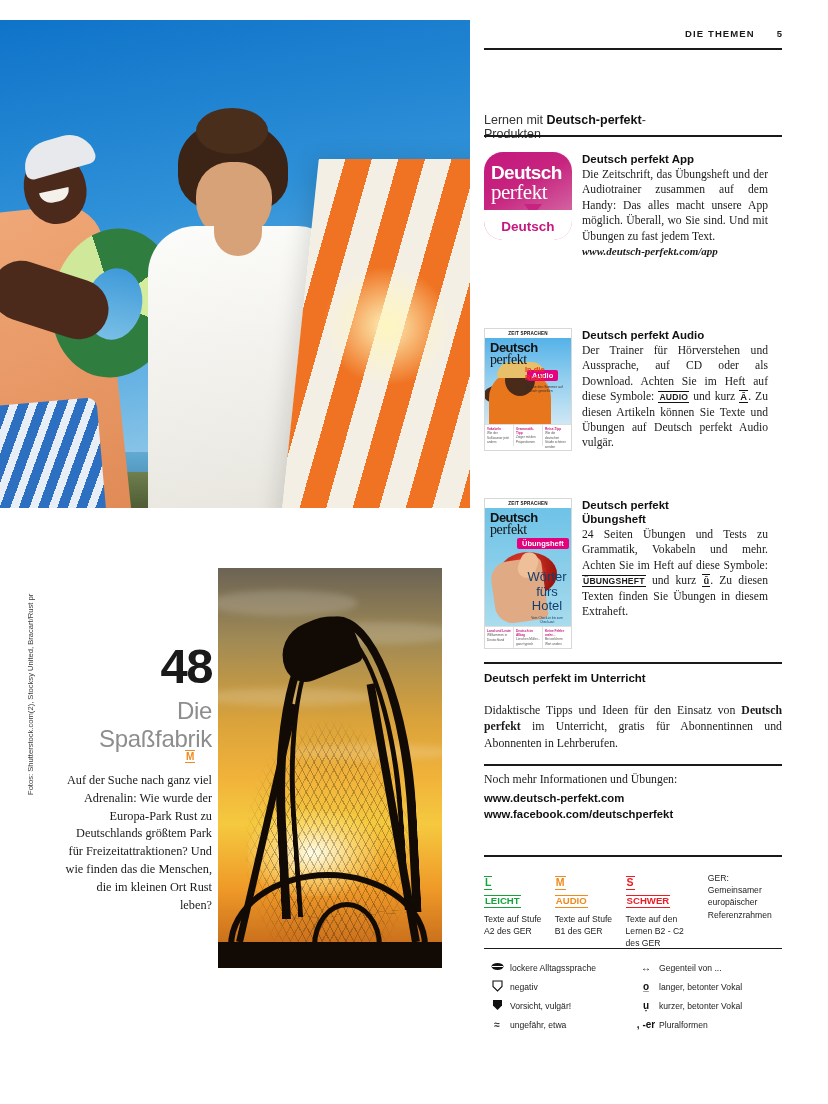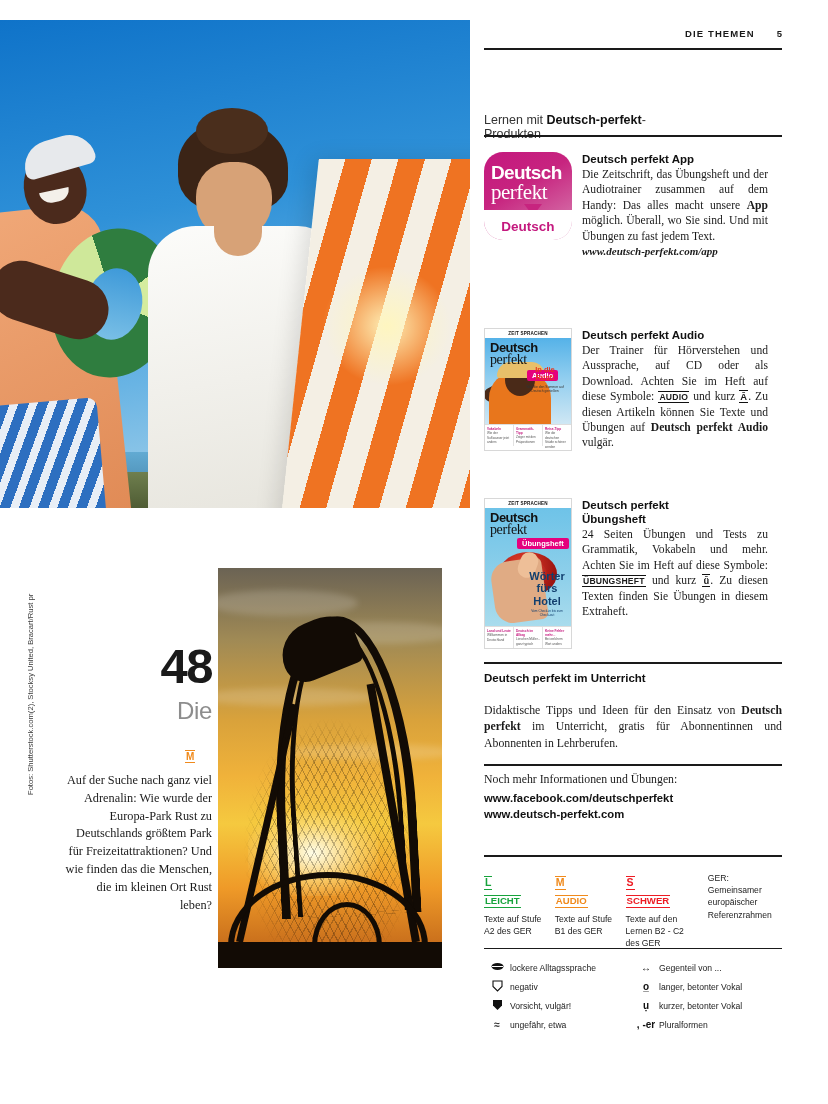--- a/index.html
+++ b/index.html
@@ -79,21 +79,21 @@
   .rc-title b { color:#111; }
   .rc-rule-1 { position:absolute; left:484px; top:135px; width:298px; height:2px; background:#1a1a1a; }
 
   .prod { position:absolute; left:484px; display:flex; gap:10px; }
   .prod-text { width:186px; }
   .prod-h { font-size:11.5px; font-weight:bold; color:#111; line-height:1.22; }
   .prod-b {
     font-family:"Liberation Serif", serif; font-size:11.6px; color:#1a1a1a;
     line-height:1.33; text-align:justify; margin-top:1px;
   }
-  .prod-b b { font-family:"Liberation Serif", serif; font-weight:bold; }
+  .prod-b b { font-family:"Liberation Serif", serif; font-weight:normal; }
   .prod-url { font-family:"Liberation Serif", serif; font-style:italic; font-weight:bold; font-size:11px; }
   .tag {
     font-family:"Liberation Sans", sans-serif; font-weight:bold; font-size:8.6px;
     border-top:1.4px solid #111; border-bottom:1.4px solid #111; padding:0 1px; letter-spacing:.2px;
   }
   .tagsm {
     font-family:"Liberation Sans", sans-serif; font-weight:bold; font-size:9.4px;
     border-top:1.3px solid #111; border-bottom:1.3px solid #111; padding:0 1px;
   }
 
@@ -123,34 +123,34 @@
   .cov-bot div:last-child { border-right:none; }
   .cov-bot b { display:block; font-size:3.2px; color:#c4187e; font-weight:bold; }
   .cov-bot i { display:block; font-size:3.1px; color:#555; font-style:normal; line-height:1.5; }
 
   
   .audio-img { height:86px; background:linear-gradient(180deg,#55b2e8 0%, #8fcdef 45%, #cfe7f4 100%); }
   .audio-person { position:absolute; left:4px; bottom:0; width:62px; height:52px; background:#e8761c; border-radius:26px 26px 0 0; }
   .audio-head { position:absolute; left:20px; bottom:28px; width:30px; height:32px; background:#4a2a18; border-radius:50%; }
   .audio-hat { position:absolute; left:12px; bottom:46px; width:48px; height:16px; background:#e8c06a; border-radius:24px 24px 4px 4px; }
   .audio-arm { position:absolute; left:-2px; bottom:26px; width:30px; height:14px; background:#4a2a18; border-radius:8px; transform:rotate(-28deg); }
-  .audio-sun { position:absolute; right:6px; top:28px; width:40px; text-align:center; }
+  .audio-sun { position:absolute; right:6px; top:28px; width:40px; }
   .audio-sun .l1 { font-size:7.5px; font-weight:bold; color:#e8351e; line-height:1.1; }
   .audio-sun .l2 { font-size:3.4px; color:#333; margin-top:2px; line-height:1.3; }
 
   
   .ueb-img { height:118px; background:linear-gradient(180deg,#6ec3e8 0%, #8fd0ea 60%, #a9dced 100%); }
   .ueb-btn { position:absolute; left:14px; top:44px; width:58px; height:44px; border-radius:50%;
              background:radial-gradient(circle at 40% 35%, #e8412e, #9c1410 75%); }
   .ueb-btn2{ position:absolute; left:24px; top:52px; width:38px; height:28px; border-radius:50%;
              background:radial-gradient(circle at 40% 35%, #f26a52, #b51f17 80%); }
   .ueb-hand{ position:absolute; left:8px; top:52px; width:52px; height:62px; background:#e0ab84; border-radius:18px 6px 6px 18px; transform:rotate(-8deg); }
   .ueb-finger{ position:absolute; left:34px; top:44px; width:18px; height:26px; background:#eebf98; border-radius:9px; transform:rotate(20deg); }
   .ueb-txt { position:absolute; right:4px; top:62px; width:40px; text-align:center; }
-  .ueb-txt .l1 { font-size:11px; font-weight:bold; color:#123f6e; line-height:1.12; }
+  .ueb-txt .l1 { font-size:13px; font-weight:normal; color:#123f6e; line-height:1.12; }
   .ueb-txt .l2 { font-size:3.2px; color:#123f6e; margin-top:2px; line-height:1.4; }
 
   
   .u-rule { position:absolute; left:484px; width:298px; height:1.6px; background:#1a1a1a; }
   .u-head { position:absolute; left:484px; font-size:11.5px; font-weight:bold; color:#111; }
   .u-body { position:absolute; left:484px; width:298px; font-family:"Liberation Serif", serif;
             font-size:11.8px; line-height:1.38; color:#1a1a1a; text-align:justify; }
   .u-body b { font-weight:bold; }
   .u-more { position:absolute; left:484px; font-family:"Liberation Serif", serif; font-size:11.8px; color:#1a1a1a; }
   .u-links { position:absolute; left:484px; font-size:11.3px; font-weight:bold; color:#111; line-height:1.45; }
@@ -364,22 +364,22 @@
   </div>
 
   <div class="u-rule" style="top:662px;"></div>
   <div class="u-head" style="top:672px;">Deutsch perfekt im Unterricht</div>
   <div class="u-body" style="top:702px;">
     <span>Didaktische Tipps und Ideen für den Einsatz von </span><b>Deutsch perfekt</b><span> im Unterricht, gratis für Abonnentinnen und Abonnenten in Lehrberufen.</span>
   </div>
   <div class="u-rule" style="top:764px;"></div>
   <div class="u-more" style="top:772px;">Noch mehr Informationen und Übungen:</div>
   <div class="u-links" style="top:790px;">
+    <div>www.deutsch-perfekt.com</div>
     <div>www.facebook.com/deutschperfekt</div>
-    <div>www.deutsch-perfekt.com</div>
   </div>
 
   <div class="u-rule" style="top:855px;"></div>
   <div class="lv-wrap">
     <div class="lv green">
       <div><span class="mark">L</span></div>
       <div><span class="word">LEICHT</span></div>
       <div class="desc">Texte auf Stufe A2 des GER</div>
     </div>
     <div class="lv orange">
@@ -444,20 +444,21 @@
       <div class="sym-row">
         <div class="sym-ico">, -er</div>
         <div class="sym-lbl">Pluralformen</div>
       </div>
     </div>
   </div>
 
   <div class="num48">48</div>
   <div class="kicker">
     <div>Die</div>
+    <div>Spaßfabrik</div>
   </div>
   <div class="lvl-m">M</div>
   <div class="teaser">Auf der Suche nach ganz viel Adrenalin: Wie wurde der Europa-Park Rust zu Deutschlands größtem Park für Freizeitattraktionen? Und wie finden das die Menschen, die im kleinen Ort Rust leben?</div>
 
   <div class="coaster">
     <div class="cl-cloud cl-c1"></div>
     <div class="cl-cloud cl-c2"></div>
     <div class="cl-cloud cl-c3"></div>
     <div class="cl-cloud cl-c4"></div>
     <div class="cl-sun"></div>

